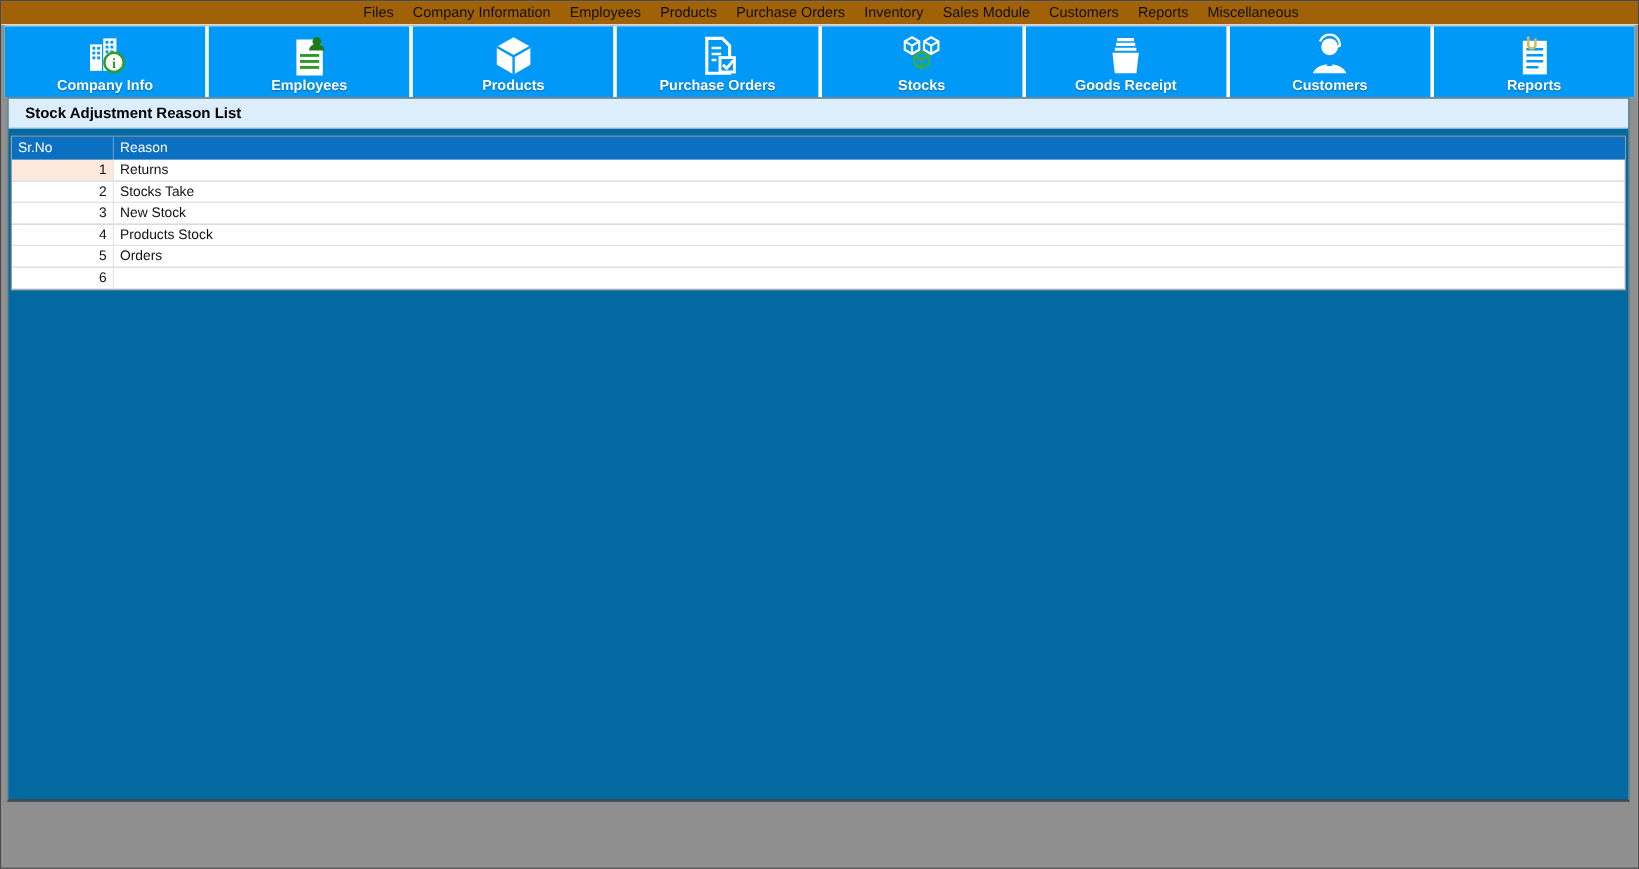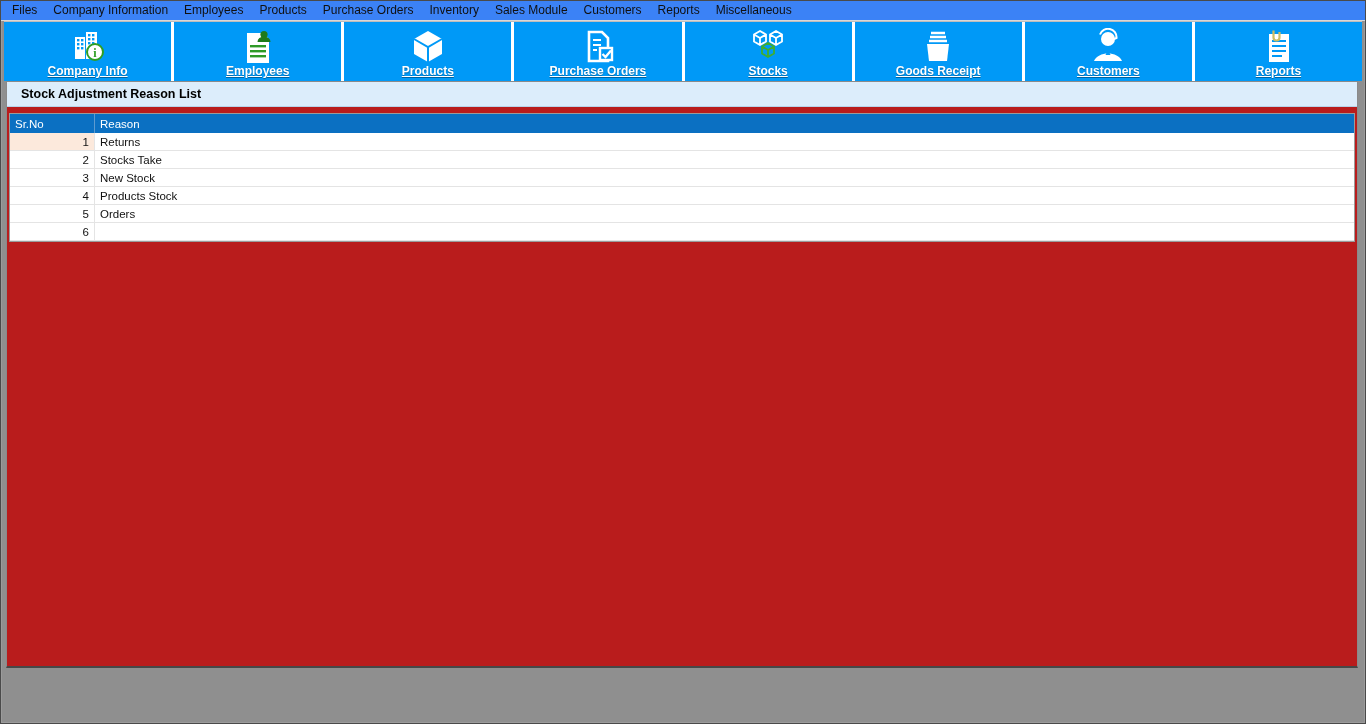--- a/index.html
+++ b/index.html
@@ -4,44 +4,44 @@
 <style>
   html,body { margin:0; padding:0; }
   body { width:1366px; height:724px; overflow:hidden; font-family:"Liberation Sans",sans-serif; }
   .window {
     position:relative; width:1366px; height:724px; background:#8f8f8f;
     box-shadow: inset 0 0 0 1px #4a4a4a, inset 0 0 0 2px #9b9b9b;
   }
   
   .menubar {
     position:absolute; top:1px; left:1px; right:1px; height:19px;
-    background:#3b82f6; border-bottom:1px solid #d8d8d8;
-    display:flex; align-items:center; padding-left:3px;
+    background:#a16207; border-bottom:1px solid #d8d8d8;
+    display:flex; align-items:center; padding-left:19px;justify-content:center;
   }
   .menu-item { padding:0 8px; font-size:12px; color:#101010; line-height:19px; cursor:default; white-space:nowrap; }
   
   .toolbar {
     position:absolute; top:21px; left:4px; right:4px; height:59px;
     background:#ffffff; border-top:1px solid #bdbdbd;
     display:flex; gap:3px;
   }
   .tb-btn {
     flex:1 1 0; background:#0099f7; cursor:pointer;
     display:flex; flex-direction:column; align-items:center; justify-content:flex-end;
     padding-bottom:3px;
   }
   .tb-icon { height:40px; display:flex; align-items:flex-end; justify-content:center; }
   .tb-label {
     color:#fff; font-weight:bold; font-size:12px; line-height:14px;
-    text-shadow:0 1px 1px rgba(0,0,0,.35); white-space:nowrap;text-decoration:underline;
+    text-shadow:0 1px 1px rgba(0,0,0,.35); white-space:nowrap;
   }
   
   .main-panel {
     position:absolute; top:81px; left:6px; width:1352px; height:587px;
-    background:#b91c1c; border:1px solid #8a8a8a; border-bottom:2px solid #474747;
+    background:#0369a1; border:1px solid #8a8a8a; border-bottom:2px solid #474747;
     box-sizing:border-box; overflow:hidden;
   }
   .title-bar {
     height:24px; background:#dcedfb; border-bottom:1px solid #b9d4e9;
     display:flex; align-items:center; padding-left:14px;
     font-weight:bold; font-size:12.5px; color:#000;
   }
   .grid-wrap { margin:6px 2px 0 2px; border:1px solid #9b9b9b; }
   table.grid { border-collapse:collapse; width:100%; font-size:11.5px; table-layout:fixed; }
   .grid thead th {

